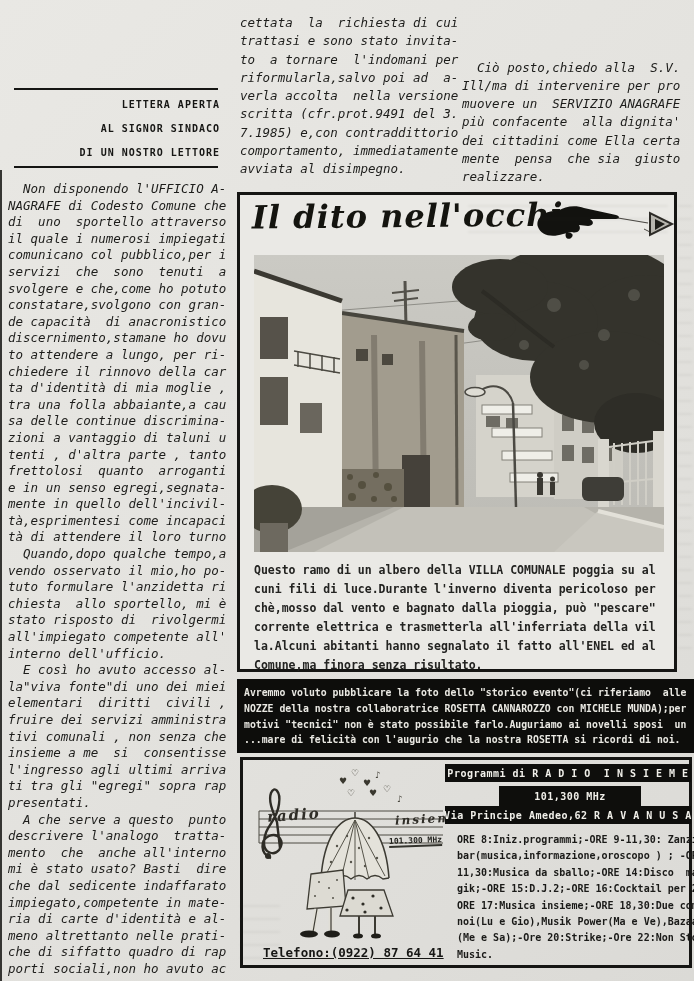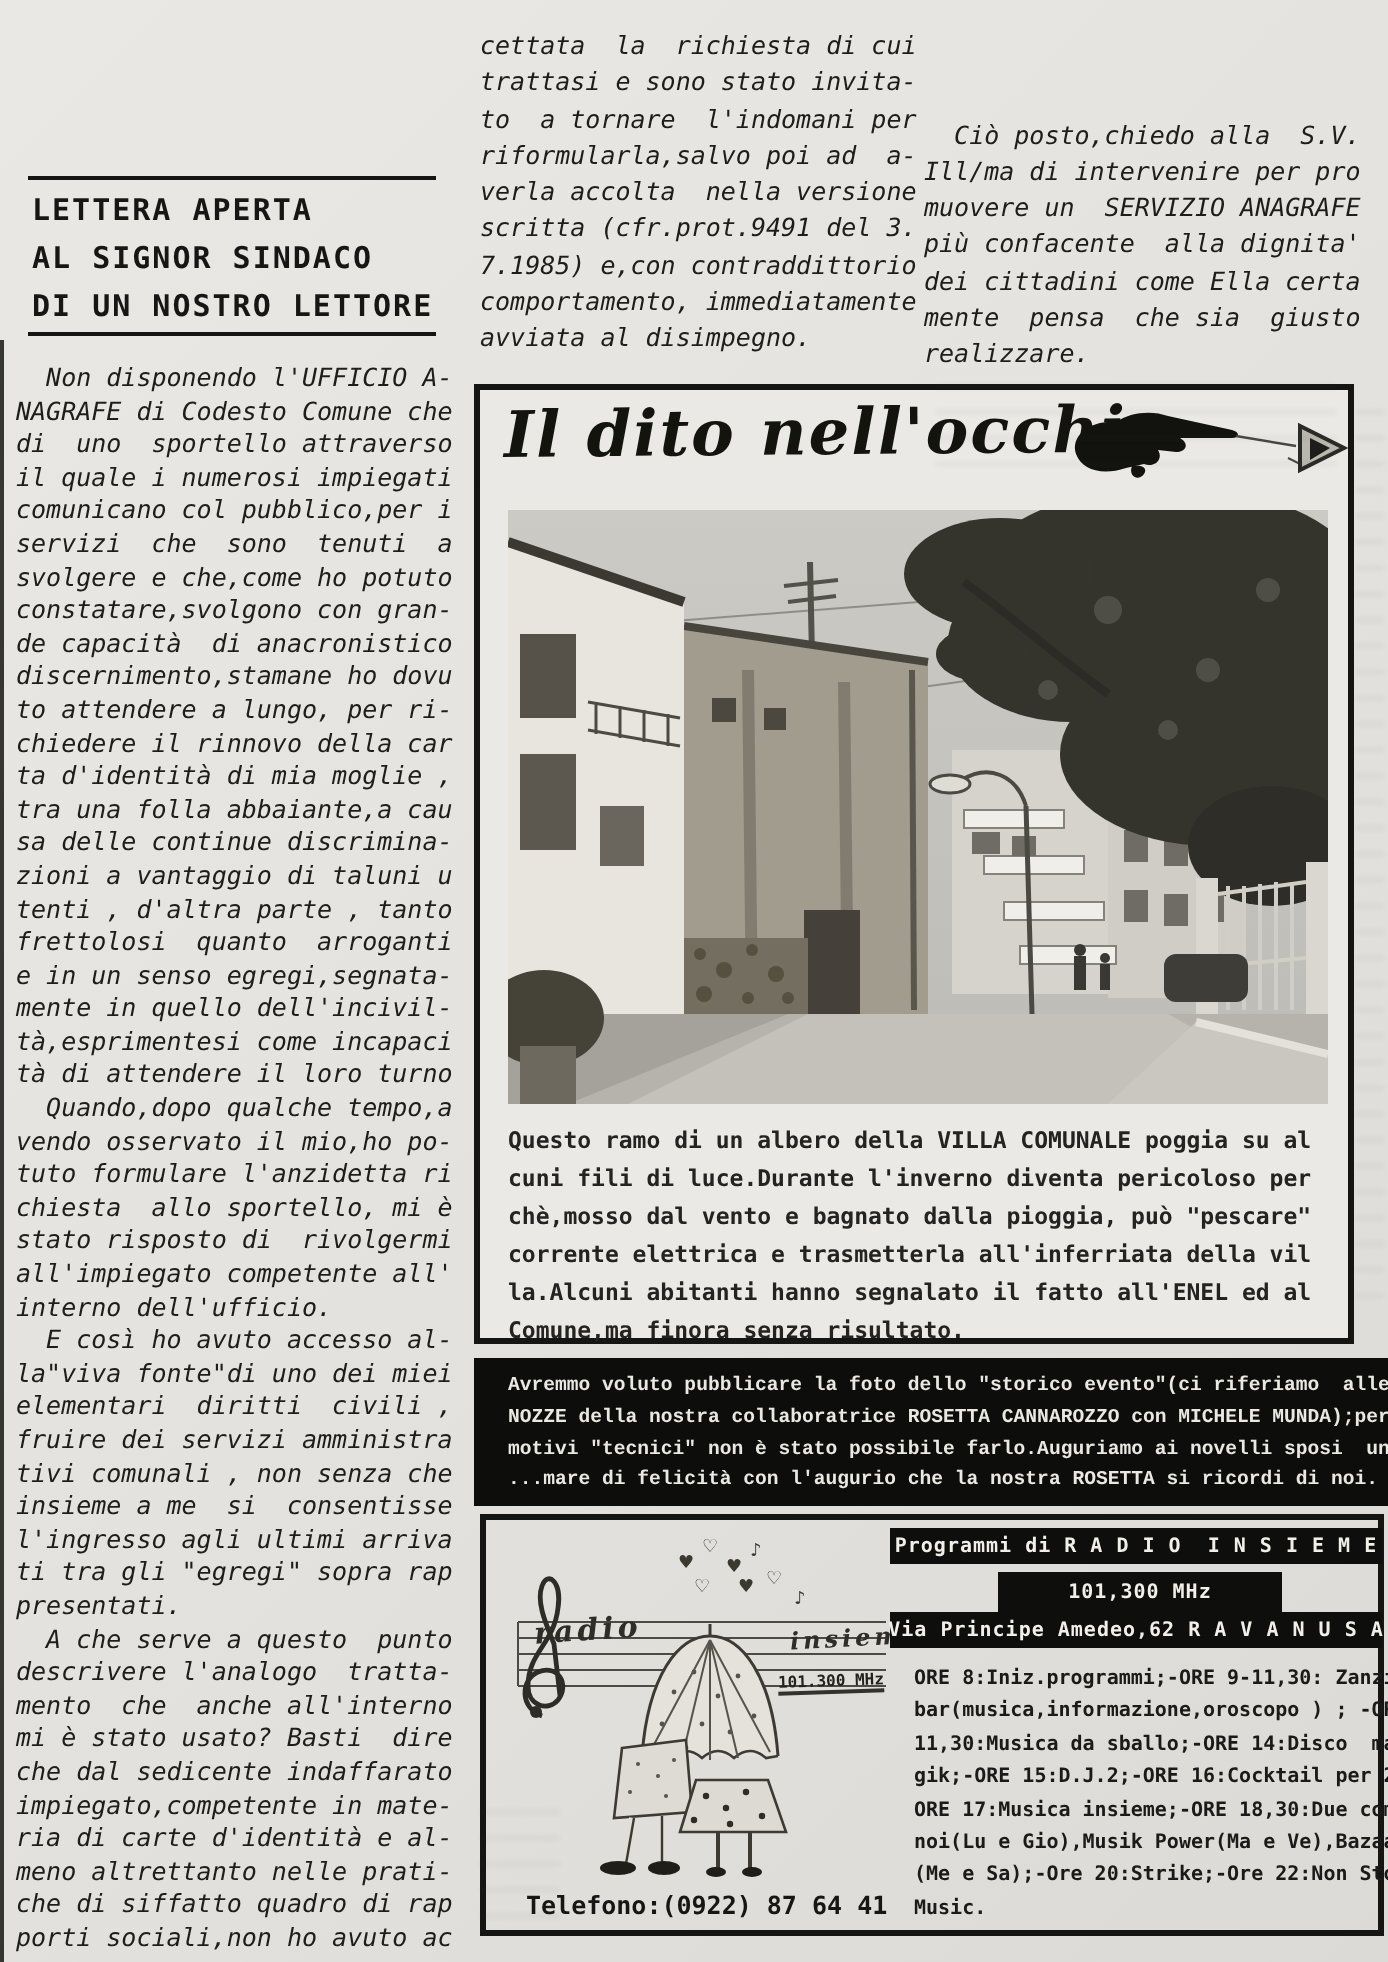--- a/index.html
+++ b/index.html
@@ -17,22 +17,22 @@
     display:flex;align-items:center;justify-content:center;overflow:hidden;
     border:1px solid #222;
   }
   .masthead span{
     font-family:"DejaVu Sans","Liberation Sans",sans-serif;
     font-weight:bold;font-size:46px;letter-spacing:9px;color:rgba(12,12,10,.72);
     filter:blur(.7px);transform:scaleY(1.05);
   }
   .rule{background:#151513;height:2px;}
   .headline{
-    left:16px;top:93px;width:216px;text-align:left;
-    font-weight:bold;font-size:15px;line-height:24px;letter-spacing:1px;color:#161614;
+    left:4px;top:93px;width:216px;text-align:right;
+    font-weight:bold;font-size:10px;line-height:24px;letter-spacing:1px;color:#161614;
   }
   
   .tw{
     font-style:italic;font-size:12.5px;line-height:16.6px;white-space:pre;color:#1d1d1b;
   }
   .col1{left:8px;top:181px;width:226px;}
   .col2{left:240px;top:14px;width:222px;line-height:18.3px;}
   .col3{left:462px;top:22px;width:230px;line-height:18.3px;}
   .signoff{margin-top:2px;}
   .signature{padding-left:66px;}
@@ -48,41 +48,41 @@
     transform:rotate(-.5deg);
   }
   .caption{
     position:absolute;left:14px;top:366px;width:414px;
     font-weight:bold;font-size:11.5px;line-height:19px;white-space:pre;color:#232321;
   }
   
   .notice{
     left:237px;top:679px;width:457px;height:74px;background:#0d0d0b;
     color:#e9e8e2;font-size:9.8px;line-height:15.8px;white-space:pre;
-    padding:6px 17px;box-sizing:border-box;font-weight:bold;font-family:Liberation Mono, monospace;
+    padding:6px 7px;box-sizing:border-box;font-weight:bold;
   }
   
   .radio-box{
     left:240px;top:757px;width:452px;height:211px;
     border:3px solid #151513;box-sizing:border-box;background:transparent;
   }
   .bar{
     position:absolute;background:#0e0e0c;color:#f0efe9;
     font-weight:bold;font-size:10px;display:flex;align-items:center;justify-content:center;
     white-space:pre;letter-spacing:.5px;text-align:right;
   }
   .bar1{left:202px;top:4px;width:246px;height:18px;}
   .bar2{left:256px;top:26px;width:142px;height:20px;}
   .bar3{left:202px;top:46px;width:246px;height:18px;}
   .schedule{
     position:absolute;left:202px;top:72px;width:248px;
     font-weight:bold;font-size:10px;line-height:16.4px;white-space:pre;color:#1a1a18;margin-left:12px;
   }
   .phone{
-    position:absolute;left:20px;top:185px;font-weight:bold;font-size:12.5px;color:#161614;
+    position:absolute;left:20px;top:185px;font-weight:bold;font-size:12.5px;color:#161614;text-decoration:underline;
   }
   .brand-script{
     position:absolute;font-family:"DejaVu Serif","Liberation Serif",serif;
     font-style:italic;font-weight:bold;color:#2f2d27;letter-spacing:2px;
   }
   .brand-left{left:24px;top:46px;font-size:15px;transform:rotate(-4deg);}
   .brand-right{left:152px;top:52px;font-size:12px;transform:rotate(-3deg);}
   .freq{
     position:absolute;left:146px;top:76px;font-weight:bold;font-size:8px;color:#22221e;
     border-bottom:2px solid #33332d;transform:rotate(-2deg);

